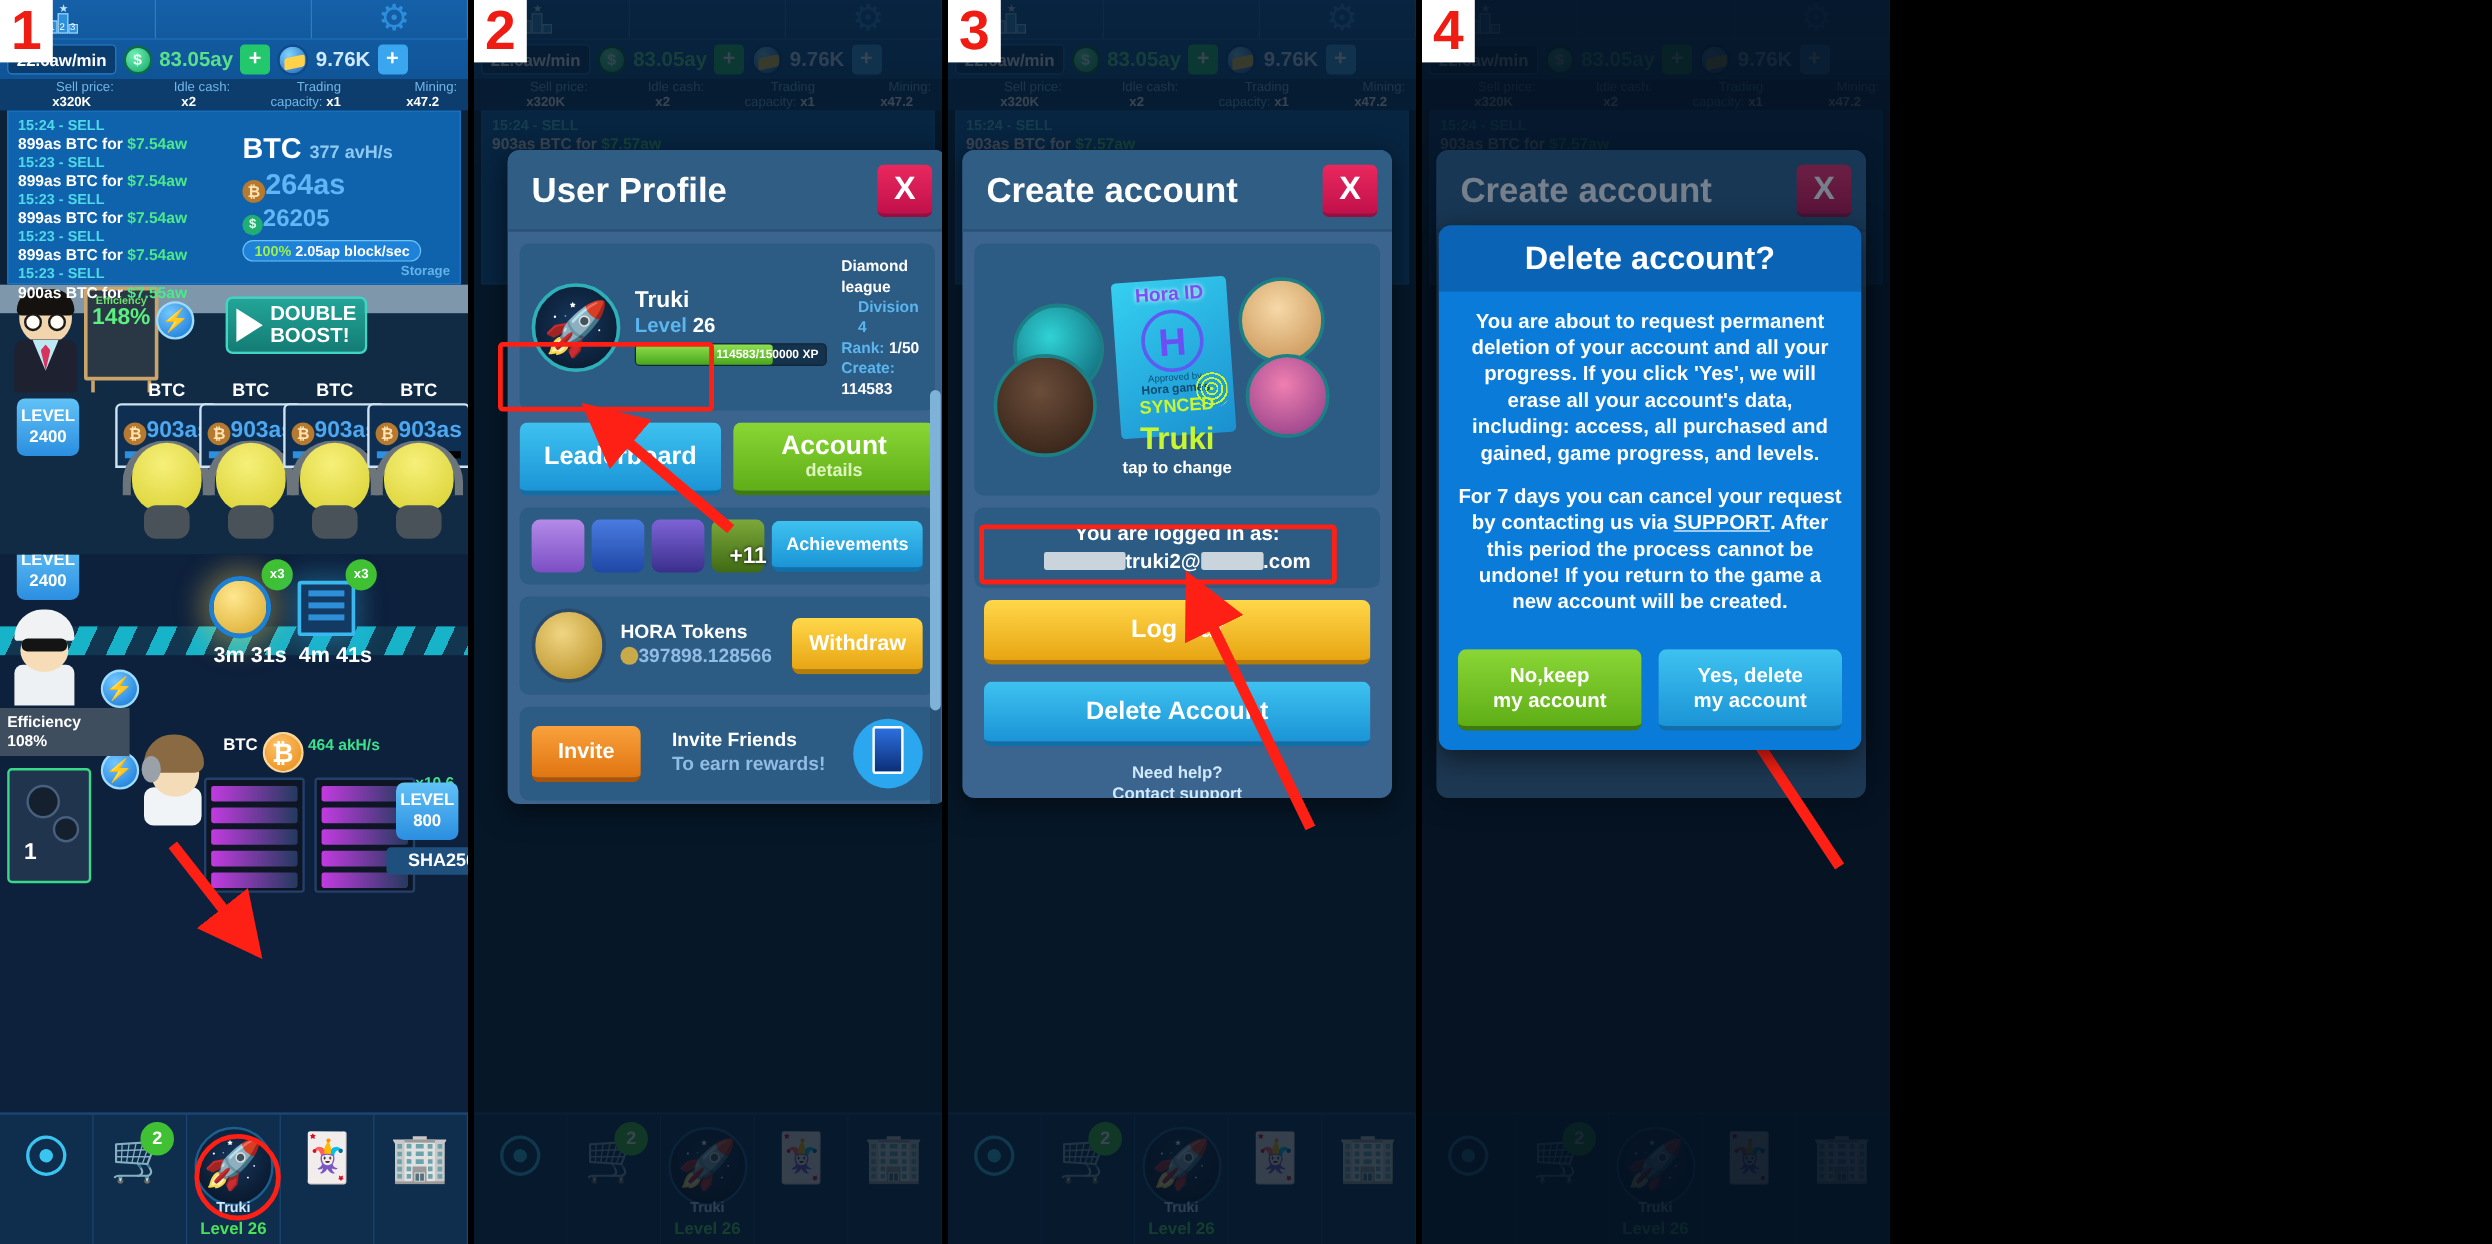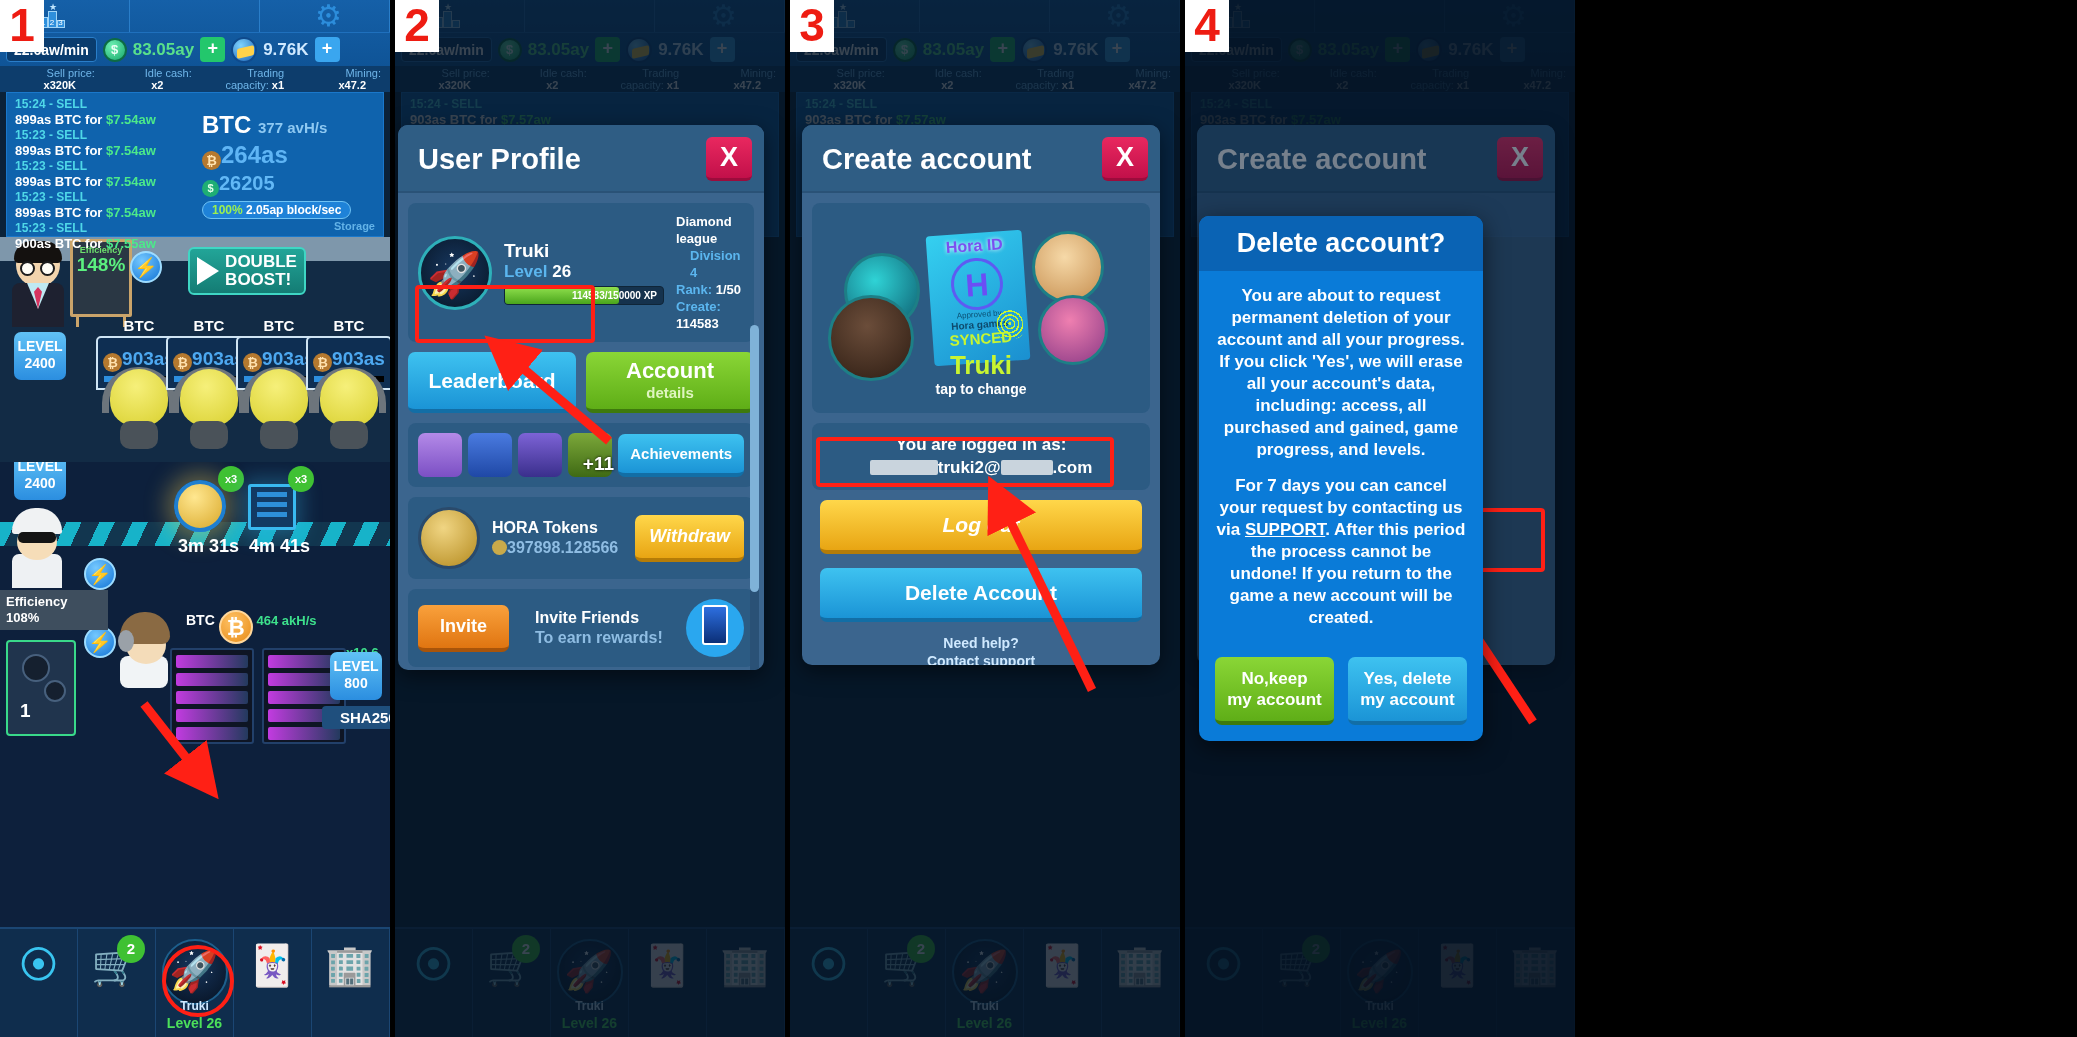--- a/index.html
+++ b/index.html
@@ -178,21 +178,21 @@
   .ulevel b{ color:#fff;}
   .xpbar{ margin-top:4px; width:160px; height:19px; background:#15324d; border:1.5px solid #0f2538; border-radius:4px; position:relative;}
   .xpbar i{ display:block; height:100%; width:72%; background:linear-gradient(#8fe04d,#4aa51c); border-radius:3px;}
   .xpbar span{ position:absolute; right:6px; top:0; line-height:17px; font-size:10px; color:#fff; font-weight:bold;}
   .league{ margin-left:auto; color:#fff; font-size:13px; line-height:17px; font-weight:bold; text-align:left;}
   .league .d{ color:#5bb6ef;margin-left:14px;}
   .league .k{ color:#5bb6ef;}
   .btn{ border-radius:7px; text-align:center; color:#fff; font-weight:bold; position:relative;}
   .btn.green{ background:linear-gradient(#8ad636,#5fae17); border-bottom:4px solid #3e7a0d;}
   .btn.cyan{ background:linear-gradient(#3ec2f0,#1b94d6); border-bottom:4px solid #126ea6;}
-  .btn.yellow{ background:linear-gradient(#ffd74a,#e8a513); border-bottom:4px solid #b57c07;font-style:italic;}
+  .btn.yellow{ background:linear-gradient(#ffd74a,#e8a513); border-bottom:4px solid #b57c07;}
   .btn.orange{ background:linear-gradient(#f9a13c,#e07511); border-bottom:4px solid #a8540a;}
   .btn .sub{ display:block; font-size:15px; color:#dff5c0; font-weight:bold;}
   .hl{ position:absolute; border:4px solid #ff2015; border-radius:4px; z-index:60; pointer-events:none;}
   .arrow{ position:absolute; z-index:62; }
   .arrow svg{ display:block; overflow:visible;}
 
   .achrow{ display:flex; align-items:center; gap:6px;}
   .achtile{ width:44px;height:44px;border-radius:7px; position:relative;}
   .plus11{ position:absolute; right:-2px; bottom:2px; color:#fff; font-size:19px; font-weight:bold; text-shadow:0 0 3px #000;}
   .coinhora{ width:62px;height:62px;border-radius:50%;background:radial-gradient(circle at 40% 32%,#f0d583,#b48a1e);
@@ -544,21 +544,21 @@
         </div>
       <div class="bitem">
           <div class="navglyph" style="color:#a7c6de">🃏</div>
         </div>
       <div class="bitem">
           <div class="navglyph" style="color:#9fc3de">🏢</div>
         </div>
     </div>
     <div class="dim"></div>
 
-    <div class="dlg" style="left:3px; top:125px; width:366px; height:545px">
+    <div class="dlg" style="left:28px; top:125px; width:366px; height:545px">
       <div class="hdr">
         <h1>User Profile</h1>
         <div class="xbtn">X</div>
       </div>
 
       <div class="card prow">
         <div class="avatar">
             <div class="rk">🚀</div>
           </div>
         <div>
@@ -846,21 +846,21 @@
       <div class="hdr">
         <h1>Create account</h1>
         <div class="xbtn">X</div>
       </div>
       <div class="needhelp" style="position:absolute; bottom:40px; left:0; right:0">
         <span>Need help?</span><br><span>Contact support</span>
       </div>
     </div>
     <div class="dim strong"></div>
 
-    <div class="deldlg" style="left:14px; top:188px; width:284px;margin-top:28px;">
+    <div class="deldlg" style="left:14px; top:188px; width:352px;">
       <div class="dh">Delete account?</div>
       <div class="db">
         <p>You are about to request permanent deletion of your account and all your progress. If you click 'Yes', we will erase all your account's data, including: access, all purchased and gained, game progress, and levels.</p>
         <p><span>For 7 days you can cancel your request by contacting us via </span><u>SUPPORT</u><span>. After this period the process cannot be undone! If you return to the game a new account will be created.</span></p>
       </div>
       <div class="delbtns">
         <div class="delbtn g">
           <span>No,keep</span><br><span>my account</span>
         </div>
         <div class="delbtn b">

